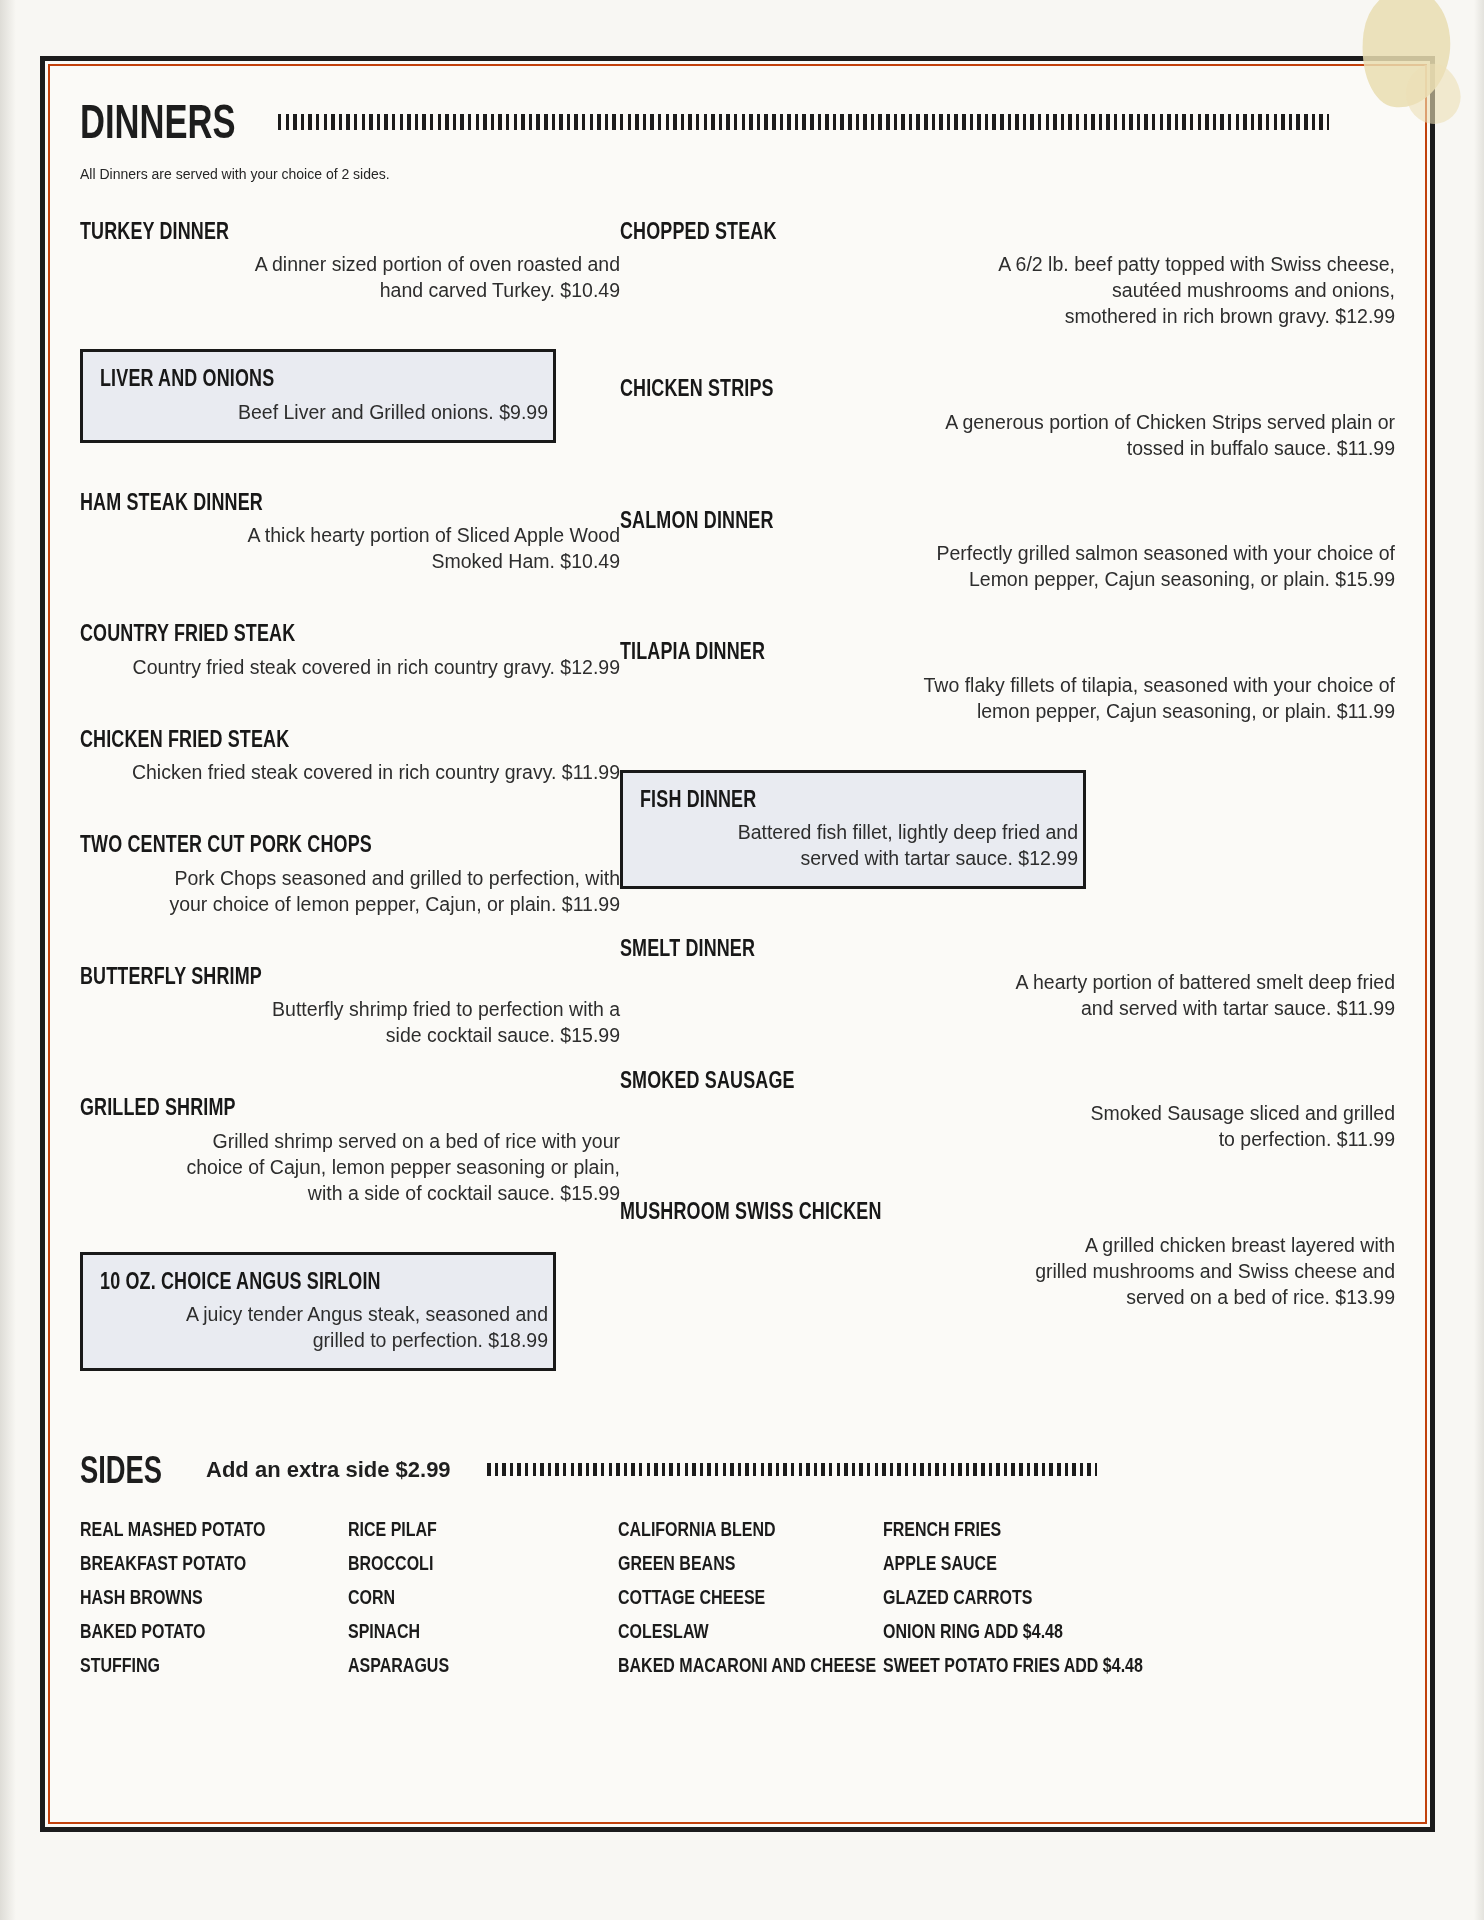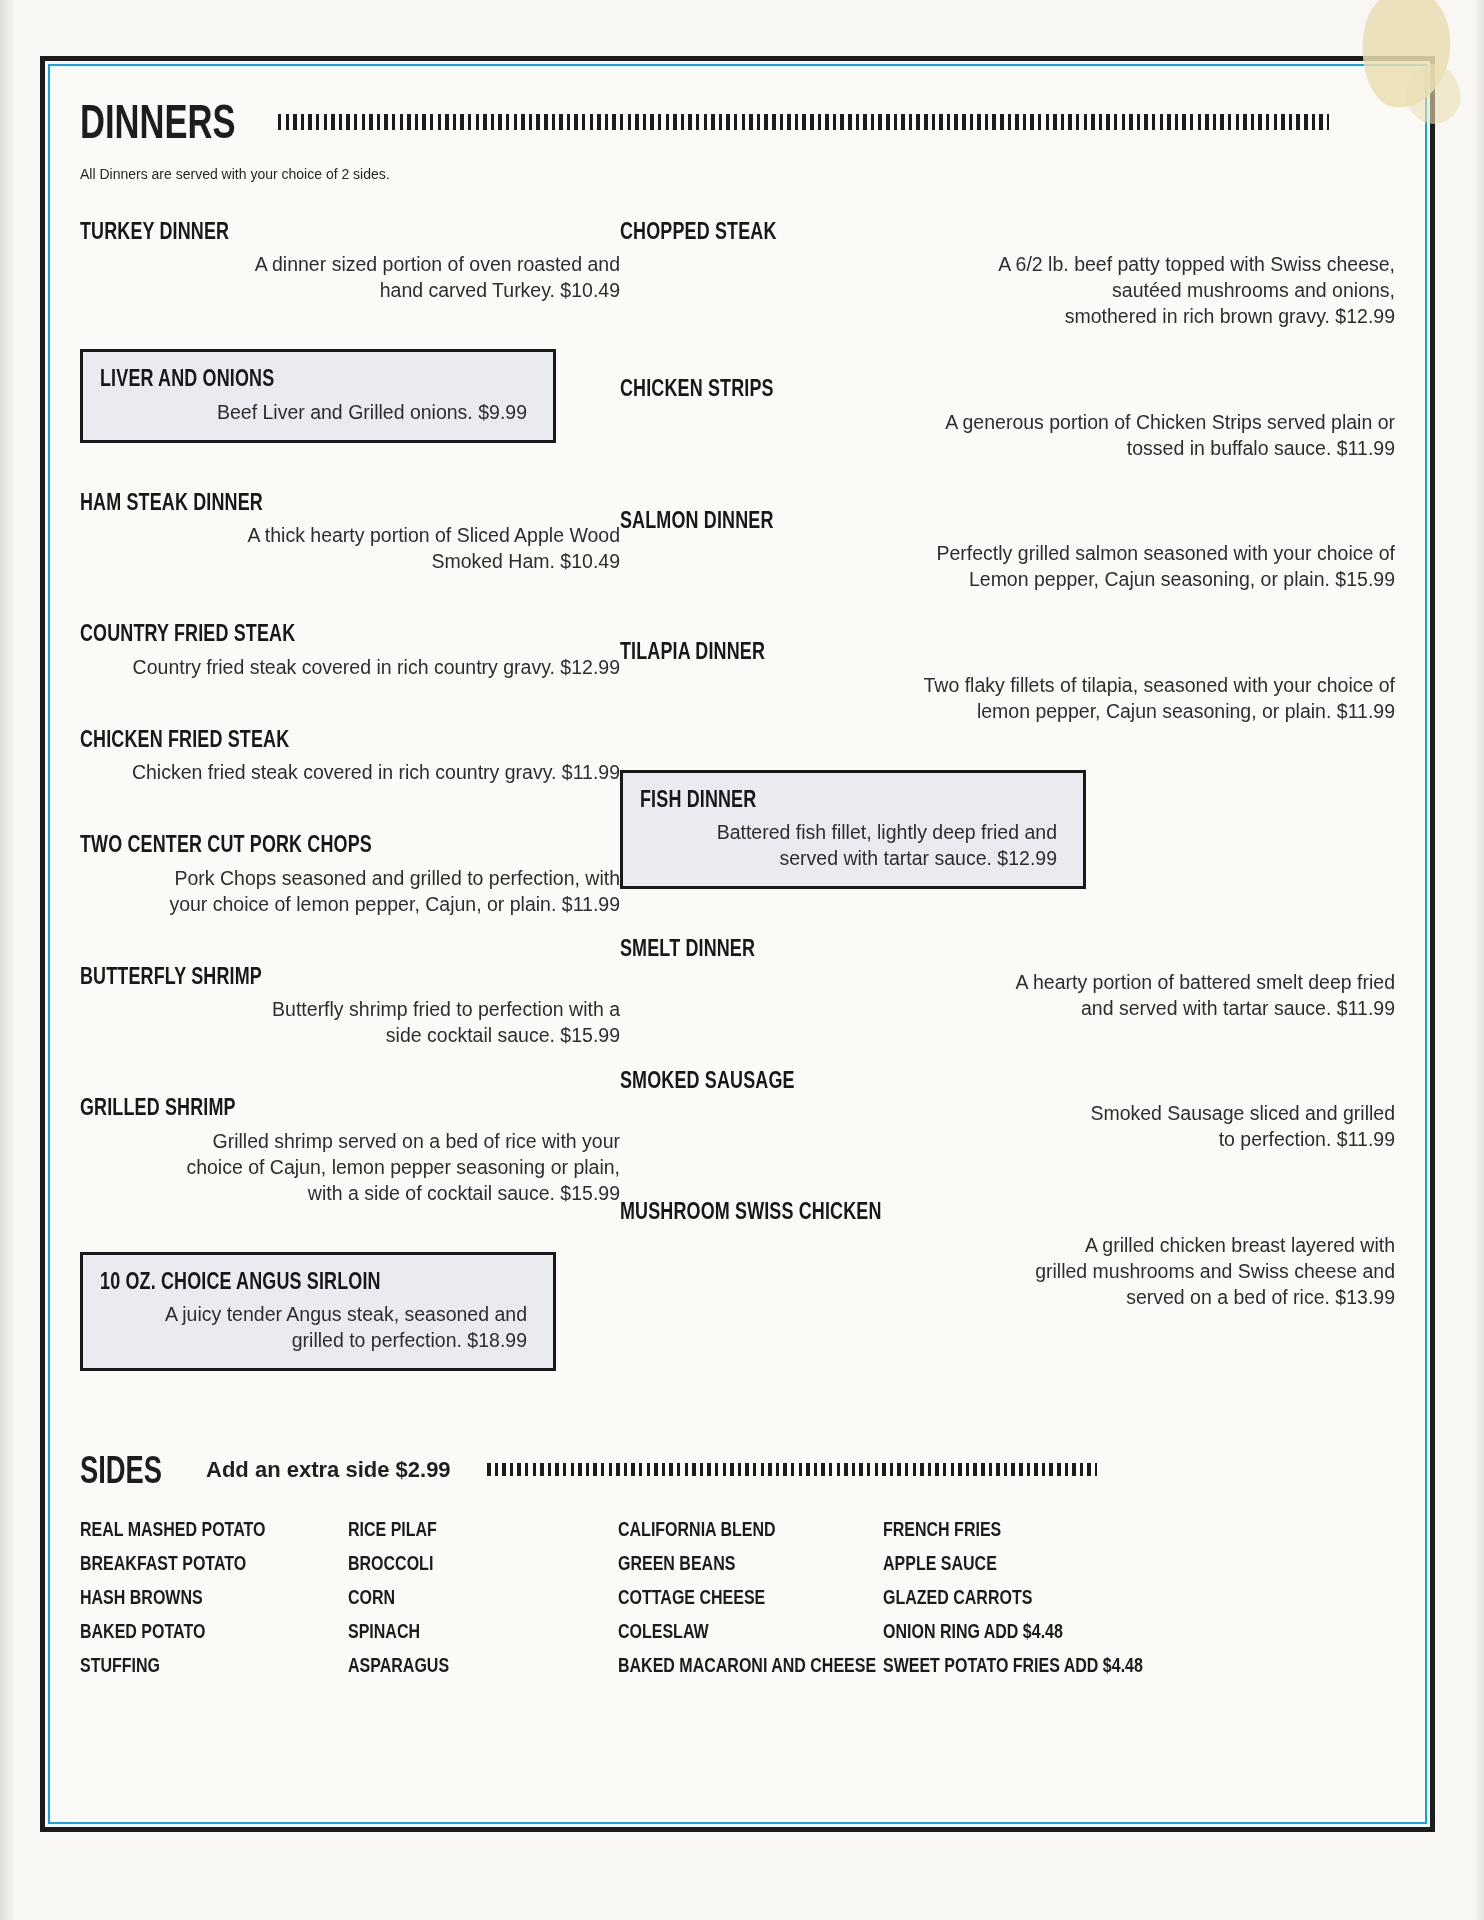--- a/index.html
+++ b/index.html
@@ -11,21 +11,21 @@
   .page::before{ content:''; position:absolute; left:0; top:0; bottom:0; width:16px;
     background:linear-gradient(90deg, rgba(190,188,180,.45), rgba(190,188,180,0)); pointer-events:none;}
   .page::after{ content:''; position:absolute; right:0; top:0; bottom:0; width:10px;
     background:linear-gradient(270deg, rgba(190,188,180,.35), rgba(190,188,180,0)); pointer-events:none;}
 
   .frame {
     position:absolute; top:56px; left:40px; right:49px; bottom:88px;
     border:5px solid #1c1c1c; background:#fbfaf7;
   }
   .frame-inner {
-    position:absolute; inset:3px; border:2px solid #0ea5e9;
+    position:absolute; inset:3px; border:2px solid #c2410c;
     padding:26px 30px 0 30px; box-sizing:border-box; overflow:hidden;
   }
 
   .title-row { display:flex; align-items:center; margin:6px 0 0 0; }
   h1.menu-title {
     font-size:48px; font-weight:bold; margin:0; line-height:1;
     display:inline-block; transform:scaleX(.72); transform-origin:0 60%;
     margin-right:-58px; letter-spacing:0; white-space:pre;
   }
   .vrule {
@@ -41,21 +41,21 @@
   .item { margin:0 0 46px 0; }
   .item h3 {
     font-size:23px; font-weight:bold; margin:0 0 7px 0; line-height:1.15;
     transform:scaleX(.78); transform-origin:0 50%; width:max-content;
     letter-spacing:.2px; white-space:pre; color:#181818;
   }
   .item p { margin:0; font-size:19.5px; line-height:26px; white-space:pre; color:#2d2d2d;text-align:right; }
 
   .boxed {
     background:#e9ebf1; border:3px solid #191919;
-    padding:13px 26px 15px 17px; margin:2px 0 46px 0; box-sizing:border-box;
+    padding:13px 5px 15px 17px; margin:2px 0 46px 0; box-sizing:border-box;
   }
   .col-left .boxed { width:476px; }
   .col-right .boxed { width:466px; }
 
   .sides-row { display:flex; align-items:center; margin:34px 0 30px 0;justify-content:flex-end; }
   h2.sides-title {
     font-size:38px; font-weight:bold; margin:0; line-height:1;
     display:inline-block; transform:scaleX(.72); transform-origin:0 58%;
     margin-right:-30px; white-space:pre;
   }

